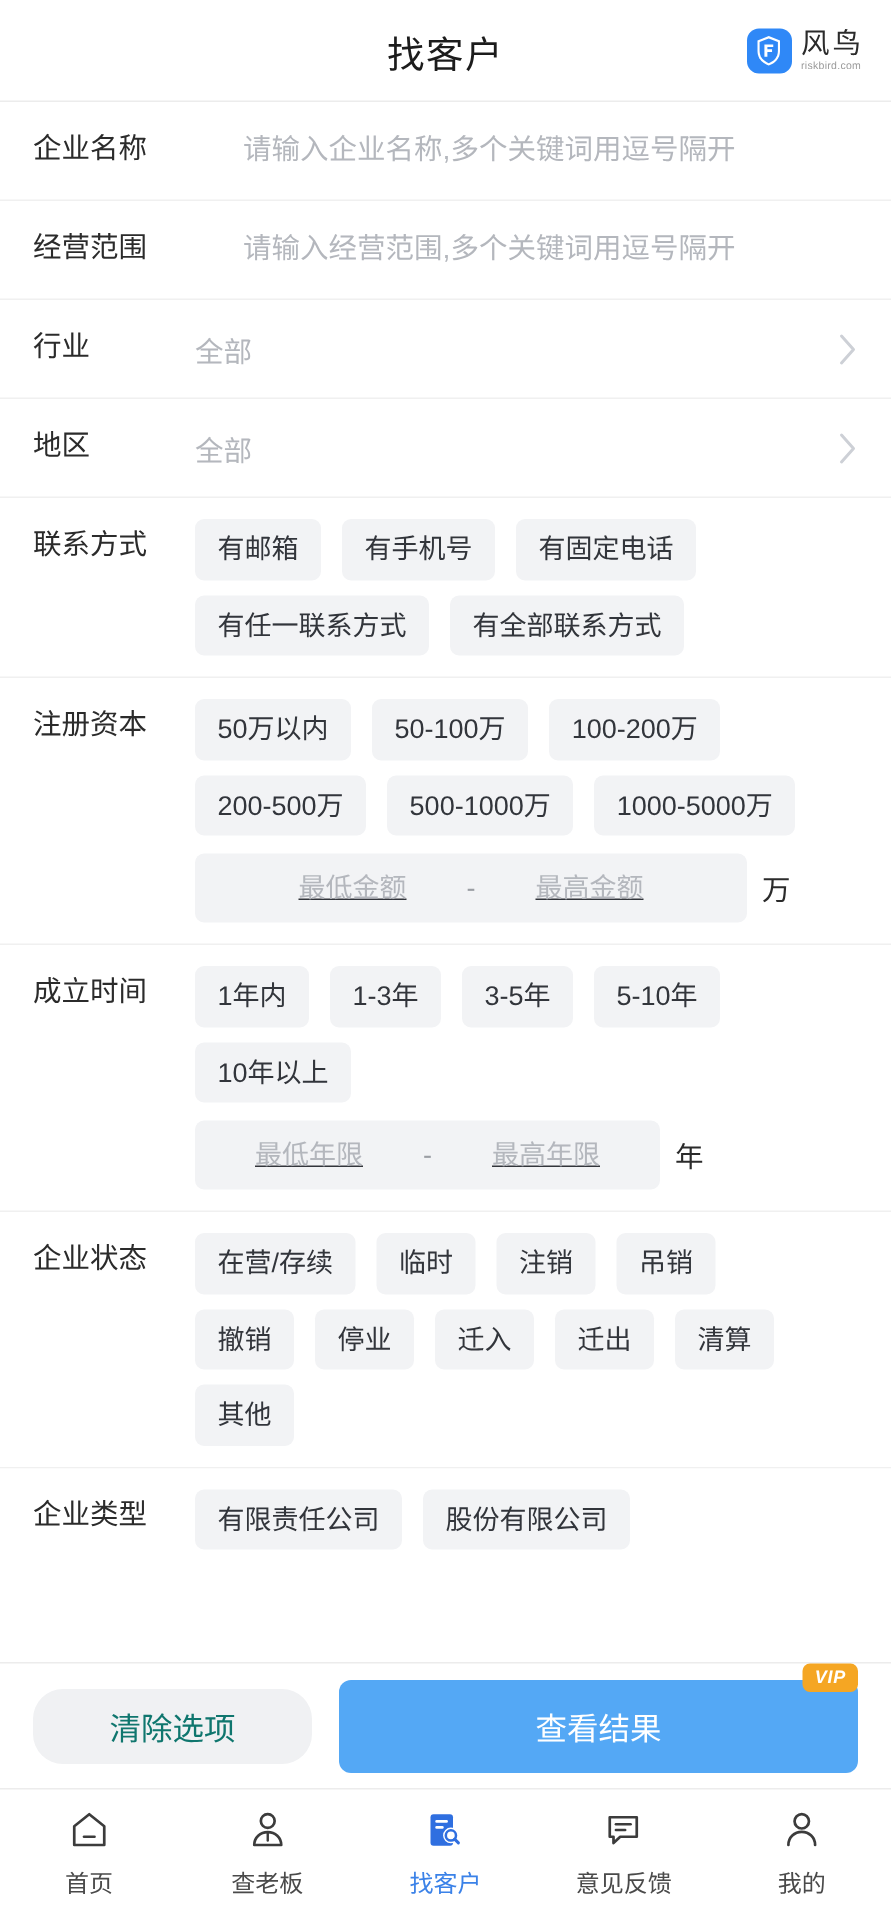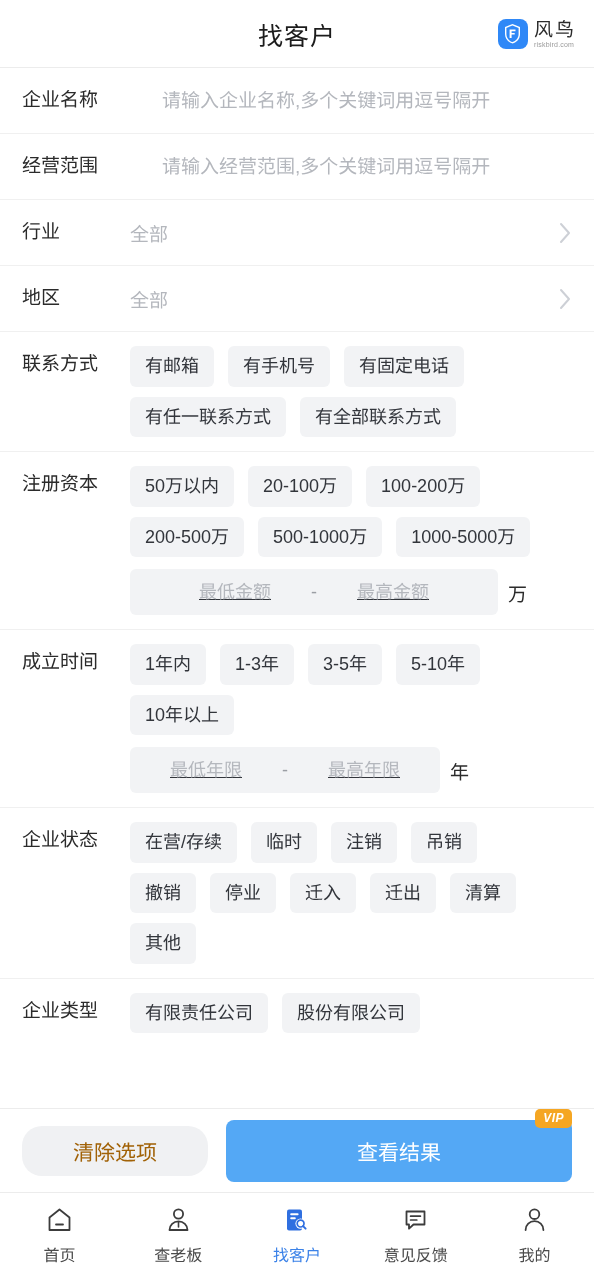--- a/index.html
+++ b/index.html
@@ -168,21 +168,21 @@
     align-items: center;
     gap: 18px;
     padding: 0 22px;
     z-index: 5;
   }
   .btn-clear {
     flex: 0 0 186px;
     height: 50px;
     border-radius: 20px;
     background: #f0f1f3;
-    color: #a16207;
+    color: #0f766e;
     font-size: 21px;
     border: 0;
     font-family: inherit;
     cursor: pointer;
   }
   .btn-primary-wrap { position: relative; flex: 1 1 auto; }
   .btn-primary {
     width: 100%;
     height: 62px;
     border-radius: 8px;
@@ -300,21 +300,21 @@
         </div>
       </div>
     </div>
 
     <div class="row">
       <div class="row-label">注册资本</div>
       <div class="row-body">
         <div class="tag-rows">
           <div class="tag-line">
             <div class="tag">50万以内</div>
-            <div class="tag">20-100万</div>
+            <div class="tag">50-100万</div>
             <div class="tag">100-200万</div>
           </div>
           <div class="tag-line">
             <div class="tag">200-500万</div>
             <div class="tag">500-1000万</div>
             <div class="tag">1000-5000万</div>
           </div>
           <div class="range-wrap">
             <div class="range-box amount">
               <input class="range-input" type="text" placeholder="最低金额" style="">

